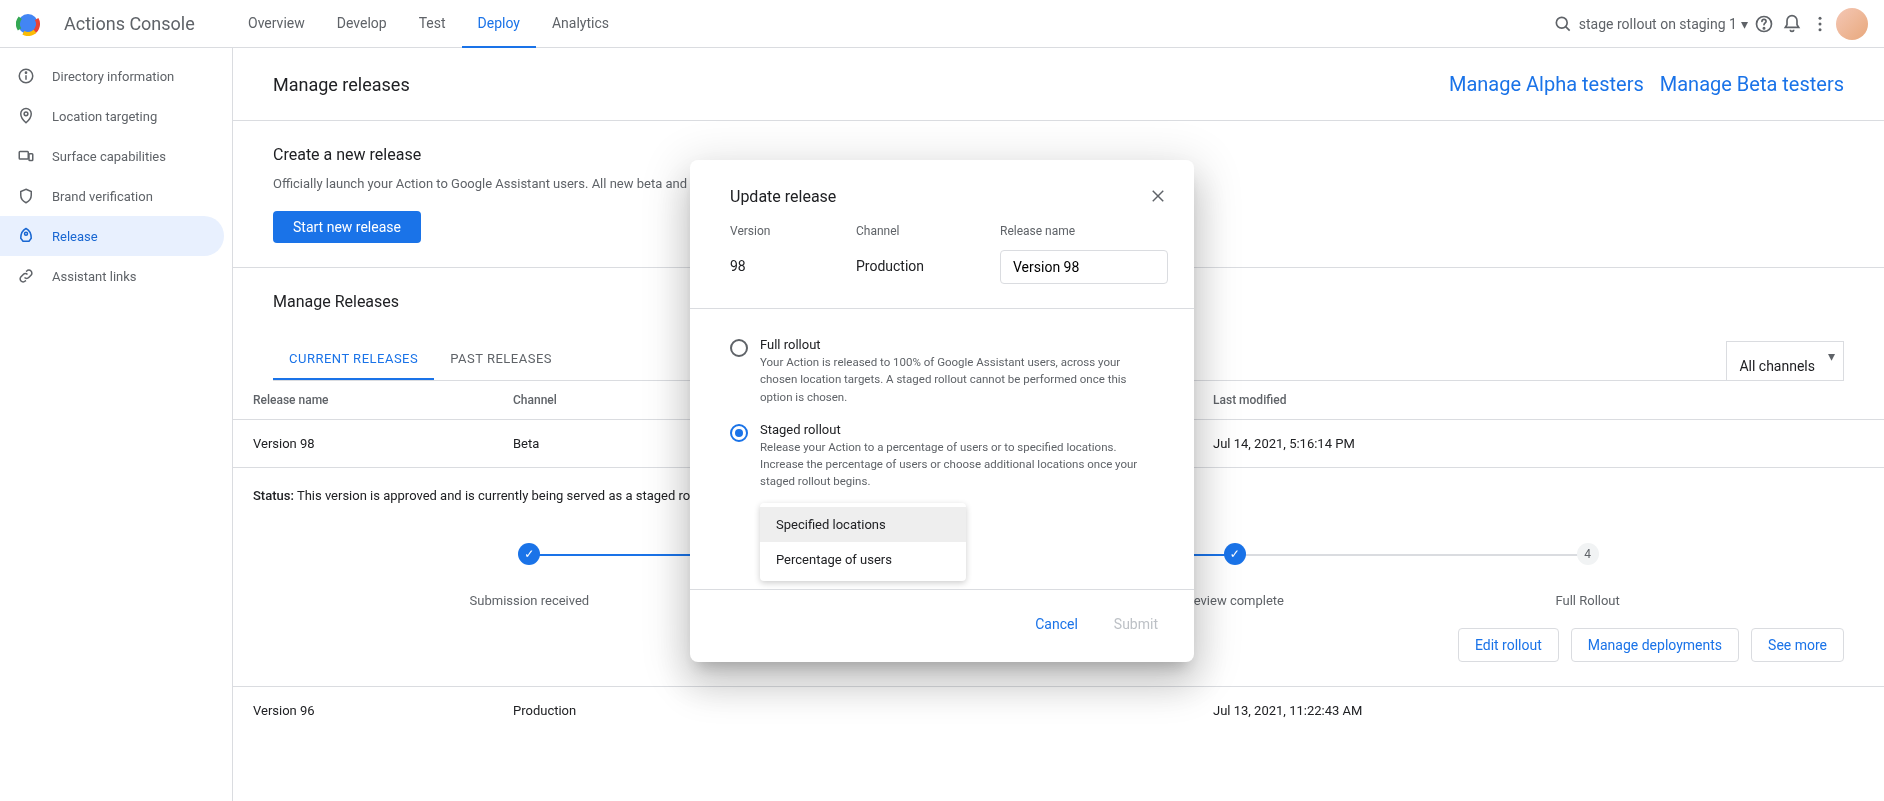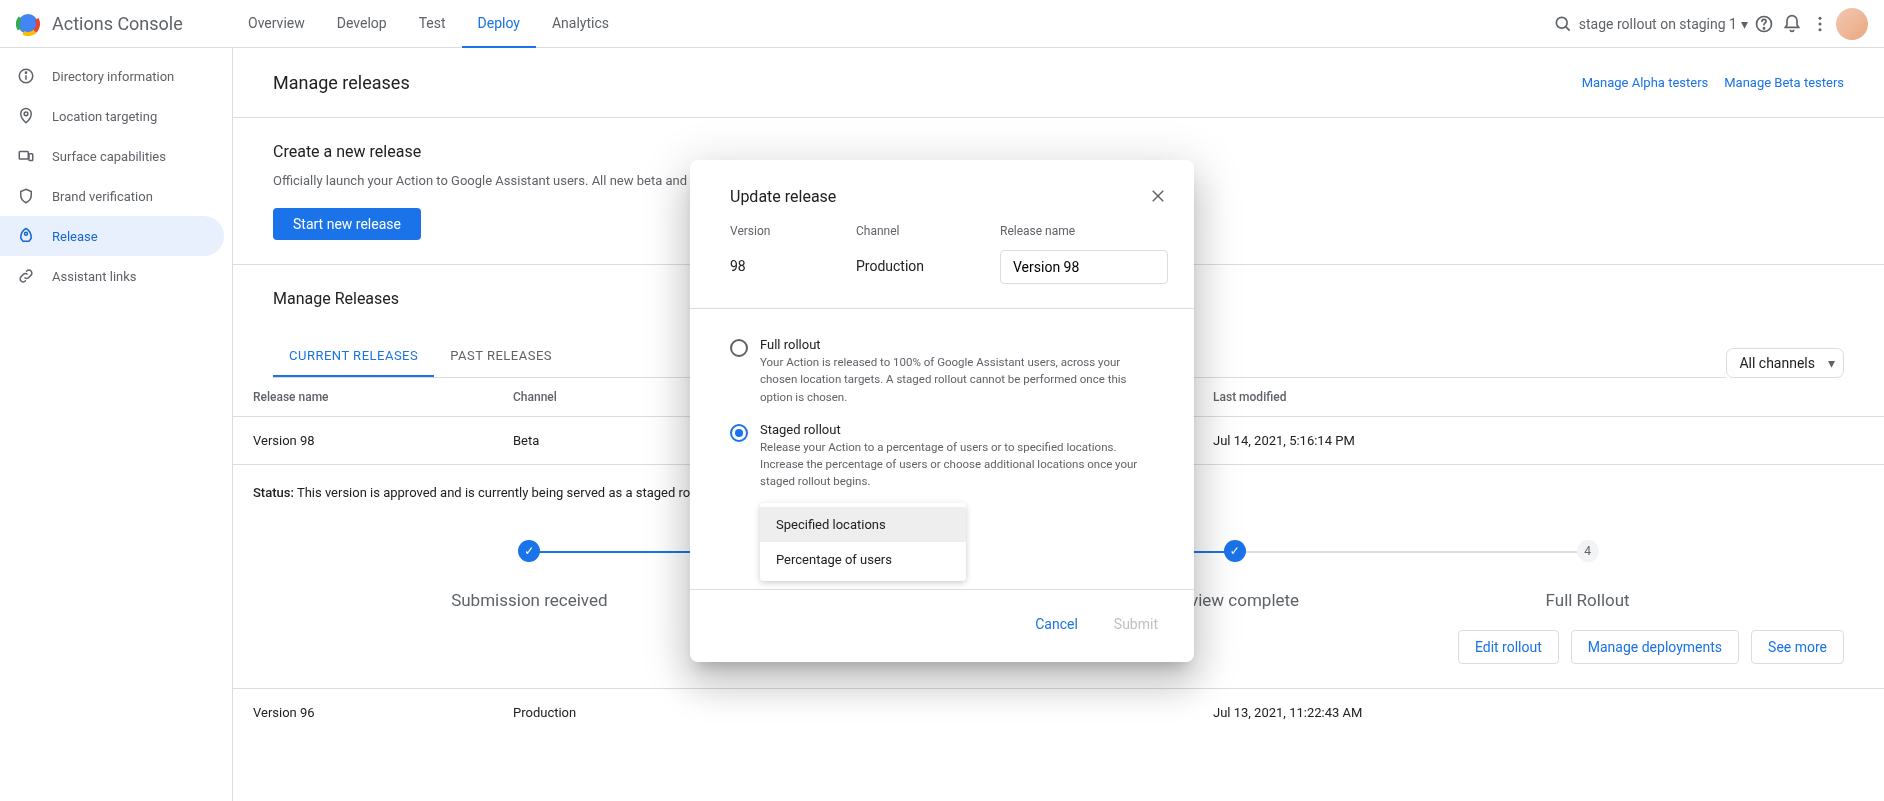--- a/index.html
+++ b/index.html
@@ -1,20 +1,20 @@
 <!DOCTYPE html>
 <html><head>
   <meta charset="utf-8">
   <style>
     * { box-sizing: border-box; margin: 0; padding: 0; font-family: 'Google Sans', Roboto, Arial, sans-serif; }
     body { background: #fff; color: #202124; font-size: 14px; overflow: hidden; }
     
     
     .topbar { height: 48px; display: flex; align-items: center; padding: 0 16px; border-bottom: 1px solid #dadce0; }
-    .logo-section { display: flex; align-items: center; gap: 12px; width: 216px; text-align: right; }
+    .logo-section { display: flex; align-items: center; gap: 24px; width: 216px; text-align: right; }
     .google-logo { width: 24px; height: 24px; }
     .console-title { font-size: 18px; color: #5f6368; font-weight: 400; }
     .topnav { display: flex; height: 48px; }
     .topnav-item { padding: 0 16px; display: flex; align-items: center; color: #5f6368; font-size: 14px; cursor: pointer; border-bottom: 2px solid transparent; }
     .topnav-item.active { color: #1a73e8; border-bottom-color: #1a73e8; }
     .topbar-right { margin-left: auto; display: flex; align-items: center; gap: 4px; }
     .icon-btn { width: 24px; height: 24px; display: flex; align-items: center; justify-content: center; color: #5f6368; cursor: pointer; }
     .project-selector { display: flex; align-items: center; gap: 4px; color: #5f6368; font-size: 14px; cursor: pointer; }
     .avatar { width: 32px; height: 32px; border-radius: 50%; background: linear-gradient(135deg,#f4c7b5,#e8a87c); }
     
@@ -24,47 +24,47 @@
     .sidebar-item { display: flex; align-items: center; gap: 16px; padding: 10px 16px; color: #5f6368; font-size: 13px; cursor: pointer; border-radius: 0 20px 20px 0; margin-right: 8px; }
     .sidebar-item.active { background: #e8f0fe; color: #1967d2; }
     .sidebar-item .side-icon { width: 20px; height: 20px; display:flex; align-items:center; justify-content:center; }
     
     .main { flex: 1; overflow-y: auto; border-left: 1px solid #dadce0; background:#fff; }
     
     .section { padding: 24px 40px; border-bottom: 1px solid #dadce0; }
     .section-header { display: flex; align-items: center; }
     .section-header h2 { font-size: 18px; font-weight: 400; color: #202124; }
     .header-actions { margin-left: auto; display: flex; gap: 16px; }
-    .link-btn { color: #1a73e8; font-size: 13px; text-decoration: none; cursor: pointer; }
+    .link-btn { color: #1a73e8; font-size: 20px; text-decoration: none; cursor: pointer; }
     
     .create-section p { color: #5f6368; font-size: 13px; margin: 12px 0 20px; }
     .primary-btn { background: #1a73e8; color: #fff; border: none; padding: 8px 20px; border-radius: 4px; font-size: 14px; cursor: pointer; }
     
     .releases-section .tabs { display: flex; gap: 0; margin-top: 20px; border-bottom: 1px solid #dadce0; }
     .tab { padding: 12px 16px; text-transform: uppercase; font-size: 13px; letter-spacing: .5px; color: #5f6368; cursor: pointer; border-bottom: 2px solid transparent; }
     .tab.active { color: #1a73e8; border-bottom-color: #1a73e8; }
-    .channel-select { margin-left: auto; border: 1px solid #dadce0; border-radius: 7px; padding: 6px 28px 6px 12px; font-size: 14px; color:#202124; position: relative; cursor: pointer; }
+    .channel-select { margin-left: auto; border: 1px solid #dadce0; border-radius: 0; padding: 16px 28px 6px 12px; font-size: 14px; color:#202124; position: relative; cursor: pointer; }
     .channel-select::after { content:'▾'; position:absolute; right:8px; top:6px; color:#5f6368; }
     .releases-header-row{display:flex;align-items:flex-end;margin-top:8px;}
     
     .release-table-header { display: grid; grid-template-columns: 260px 400px 300px 1fr; padding: 12px 20px; font-size: 12px; color: #5f6368; font-weight:500; }
     .release-row { display: grid; grid-template-columns: 260px 400px 300px 1fr; padding: 16px 20px; font-size: 13px; color: #202124; border-top: 1px solid #dadce0; }
     
     .expanded-release { padding: 20px 20px 24px; border-top: 1px solid #dadce0; }
     .status-line { font-size: 13px; }
     .status-line b { font-weight: 500; }
     
     .progress { display: flex; align-items: center; margin: 40px 100px 16px; position: relative; }
     .step { display: flex; flex-direction: column; align-items: center; flex: 1; position: relative; }
     .step-circle { width: 22px; height: 22px; border-radius: 50%; background: #1a73e8; color:#fff; display:flex; align-items:center; justify-content:center; font-size:12px; z-index:1;}
     .step-circle.pending { background:#f1f3f4; color:#5f6368; }
     .step-line { position:absolute; top:11px; left:50%; right:-50%; height:2px; background:#1a73e8; z-index:0;}
     .step:last-child .step-line{display:none;}
     .step.pending-line .step-line{background:#dadce0;}
-    .step-label { margin-top:28px; font-size:17px; color:#5f6368; white-space:nowrap; }
+    .step-label { margin-top:28px; font-size:13px; color:#5f6368; white-space:nowrap; }
     
     .action-row { display:flex; justify-content:flex-end; gap:12px; margin-top:20px; padding-right:20px;}
     .outline-btn { border:1px solid #dadce0; background:#fff; color:#1a73e8; padding:8px 16px; border-radius:4px; font-size:14px; cursor:pointer; }
     
     
     .dialog-backdrop { position: fixed; inset: 48px 0 0 0; background: transparent; display:flex; align-items:flex-start; justify-content:center; padding-top:112px; z-index:10;}
     .dialog { width: 504px; background:#fff; border-radius: 8px; box-shadow: 0 11px 15px -7px rgba(0,0,0,.2),0 24px 38px 3px rgba(0,0,0,.14),0 9px 46px 8px rgba(0,0,0,.12); }
     .dialog-header { display:flex; align-items:center; padding: 24px 24px 8px 40px; }
     .dialog-header h3 { font-size: 16px; font-weight:400; }
     .dialog-close { margin-left:auto; cursor:pointer; color:#5f6368; width:24px; height:24px; display:flex; align-items:center; justify-content:center; }

